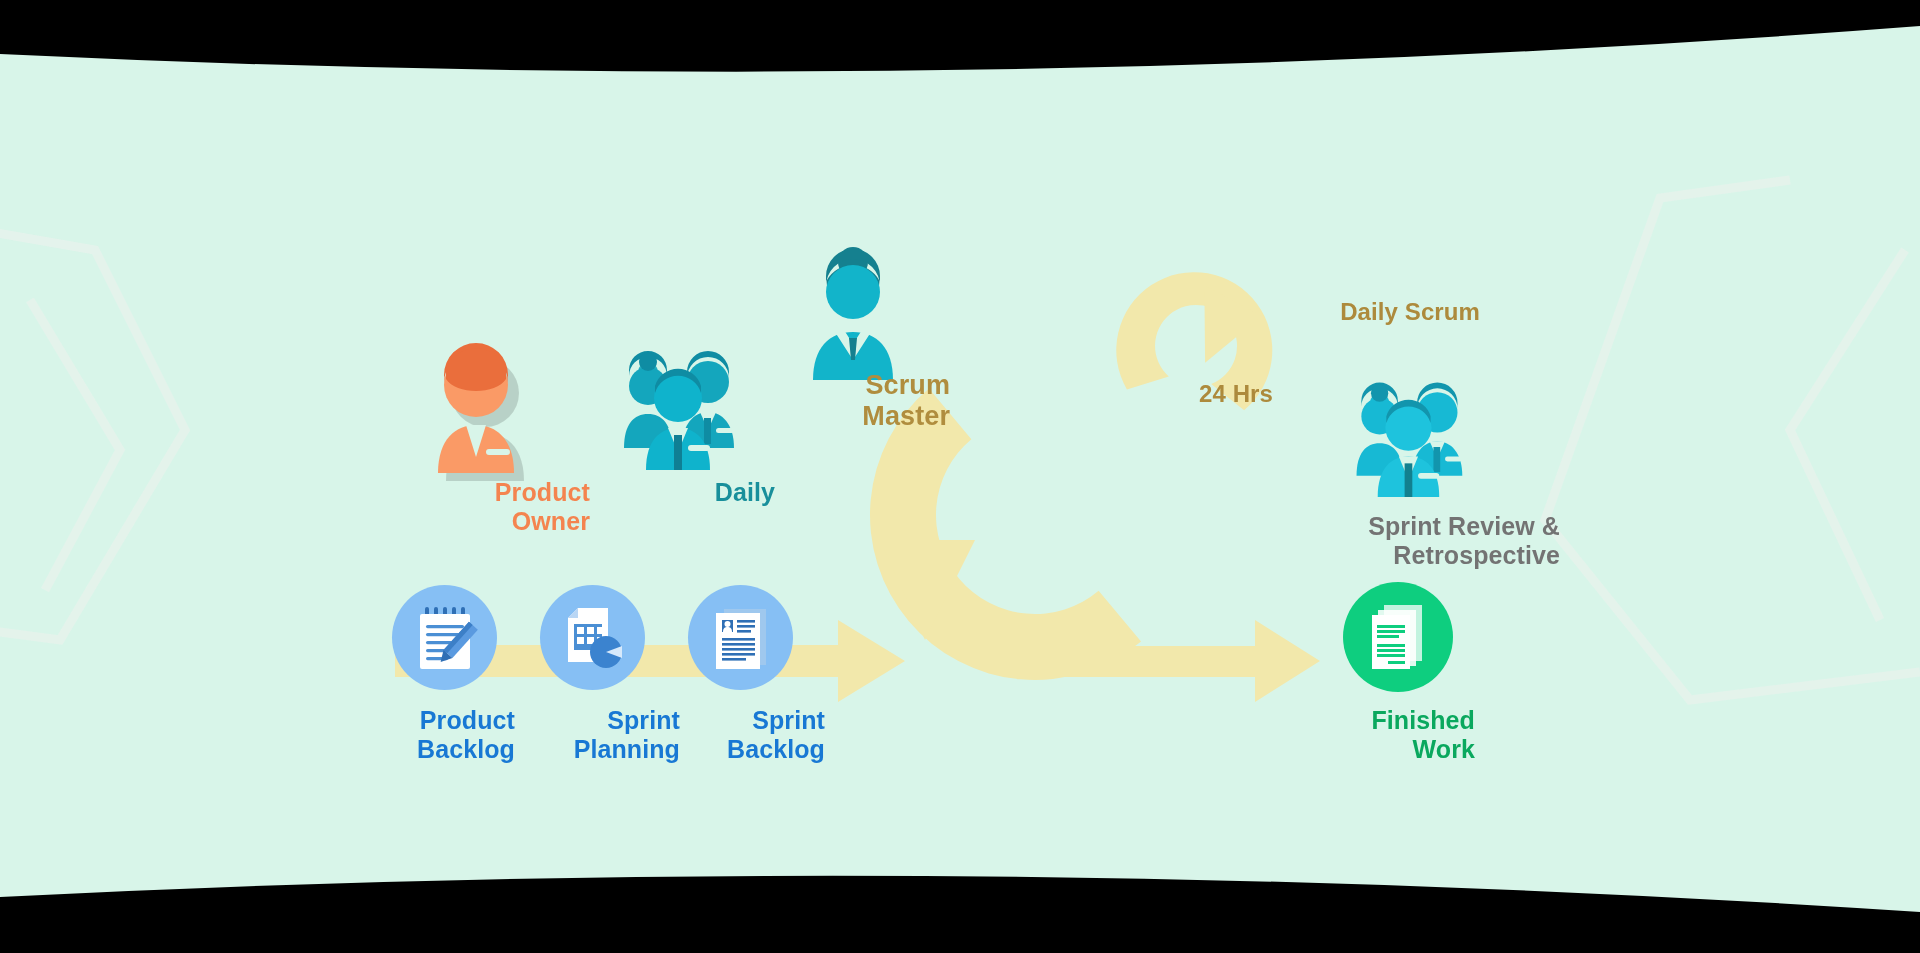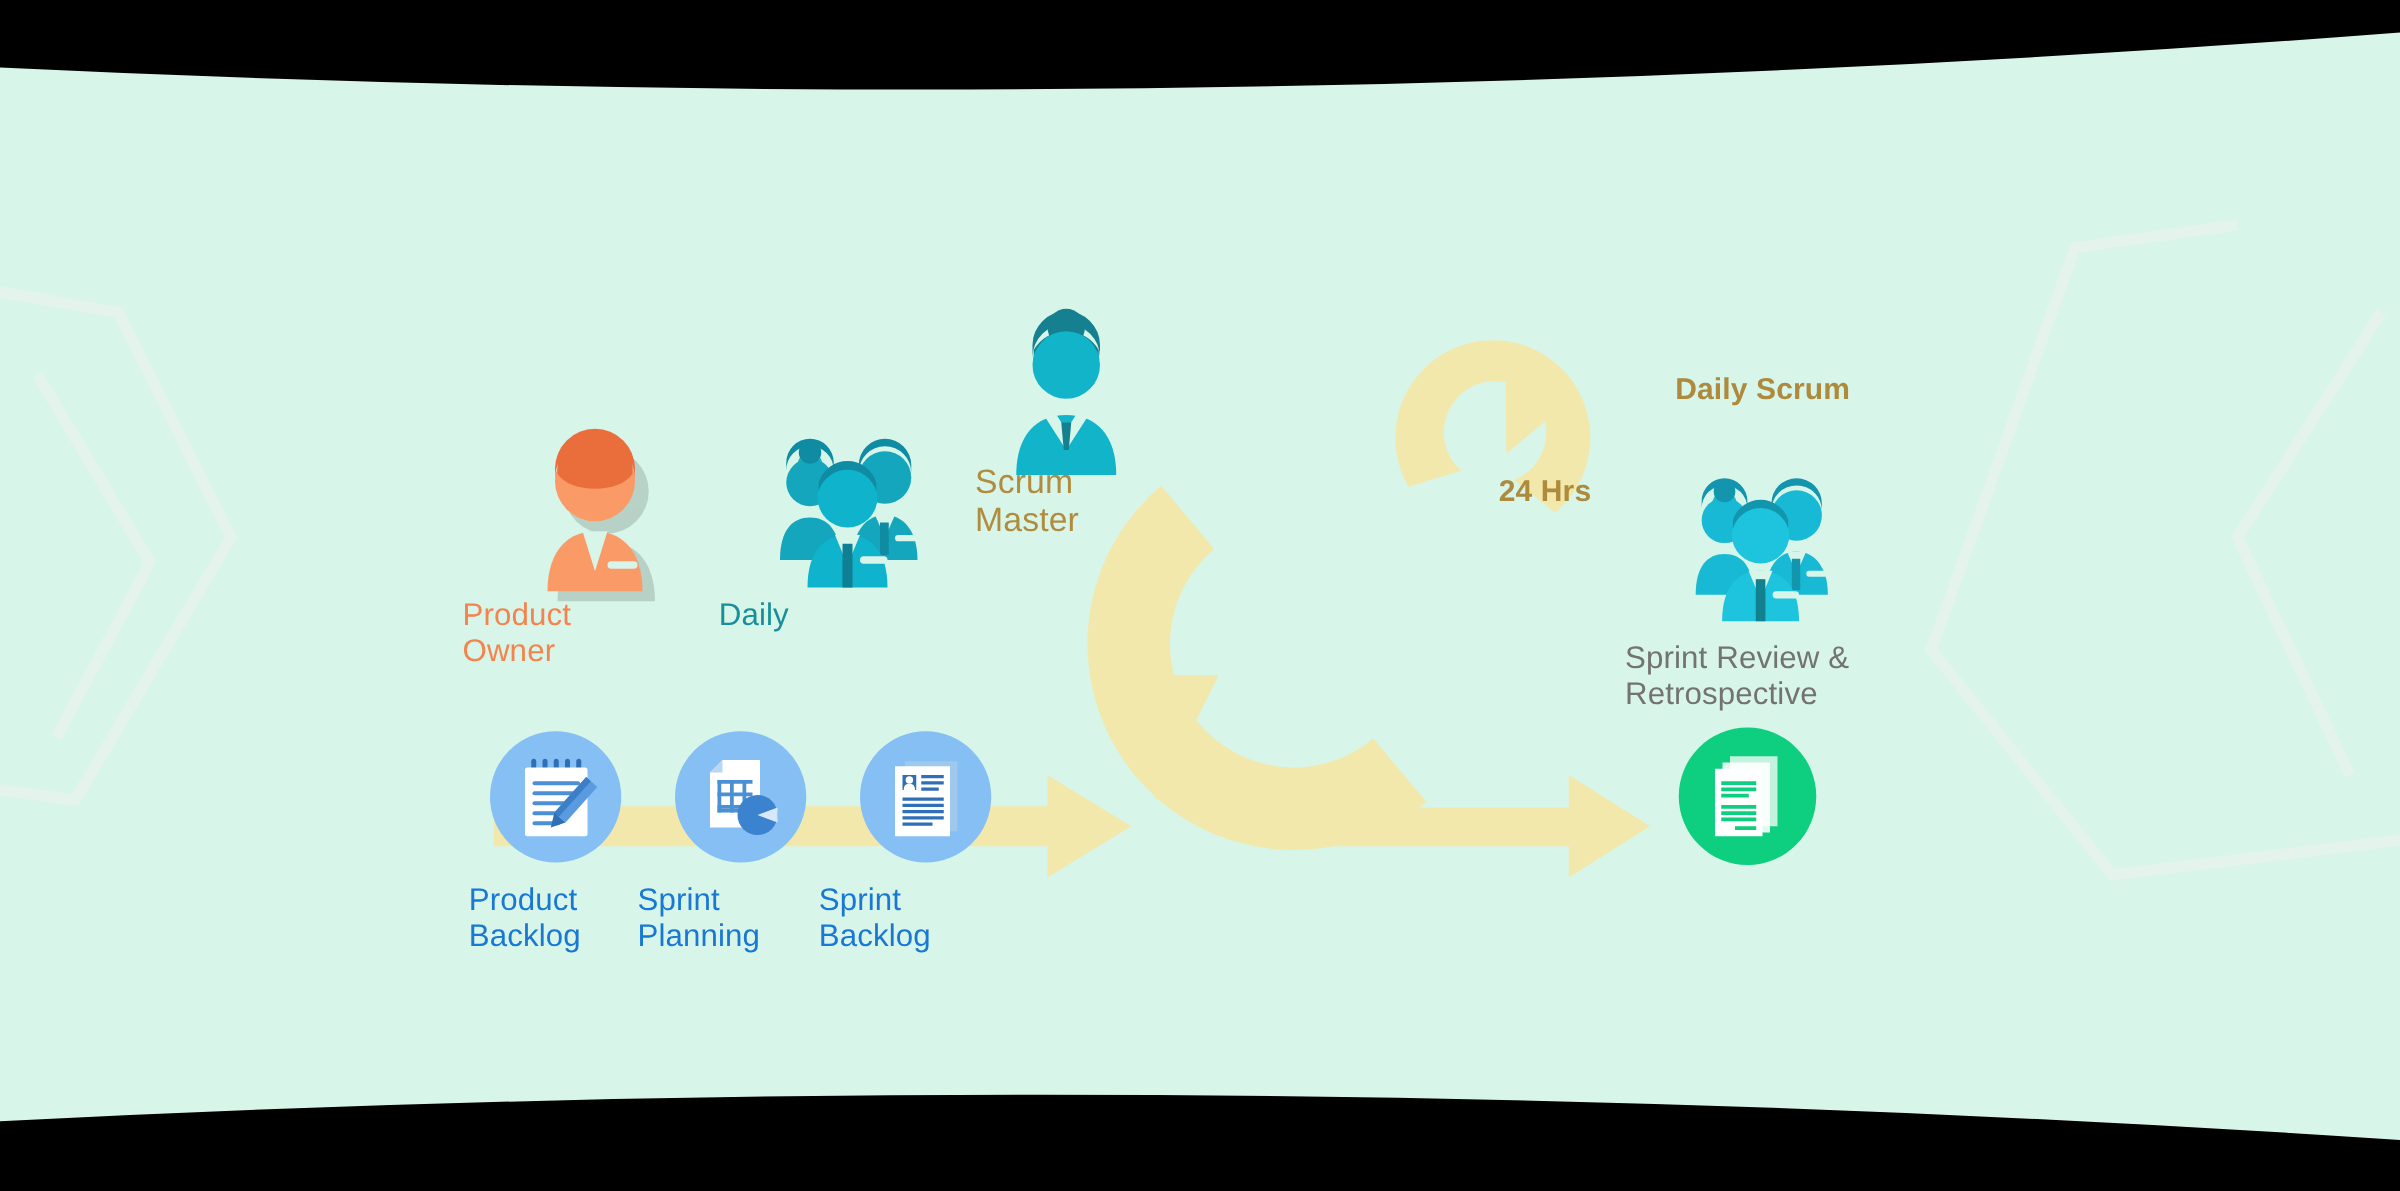--- a/index.html
+++ b/index.html
@@ -12,22 +12,22 @@
   #stage { position:relative; width:1920px; height:953px; background:#000; }
 
   
   .page-bg { position:absolute; inset:0; }
 
   .layer { position:absolute; inset:0; }
 
   
   .label {
     position:absolute;
-    text-align:left;
-    font-weight:normal;
+    text-align:right;
+    font-weight:bold;
     line-height:1.16;
     white-space:pre-line;
     letter-spacing:.1px;
   }
 
   .lbl-po      { color:#f4844f; font-size:25px; }
   .lbl-team    { color:#188f9b; font-size:25px; }
   .lbl-sm      { color:#b08d3e; font-size:27px; }
   .lbl-daily   { color:#ad8a3c; font-size:24px; font-weight:bold; }
   .lbl-hrs     { color:#ad8a3c; font-size:24px; font-weight:bold; }
@@ -258,14 +258,16 @@
         <rect x="11" y="22" width="28" height="3"></rect>
         <rect x="11" y="27" width="28" height="3"></rect>
         <rect x="11" y="32" width="22" height="3"></rect>
         <rect x="11" y="41" width="28" height="3"></rect>
         <rect x="11" y="46" width="28" height="3"></rect>
         <rect x="11" y="51" width="28" height="3"></rect>
         <rect x="22" y="58" width="17" height="3"></rect>
       </g>
     </svg>
   </div>
+  <div class="label lbl-green" style="left:1325px; top:706px; width:150px;">Finished
+Work</div>
 
 </div>
 
 </body></html>

